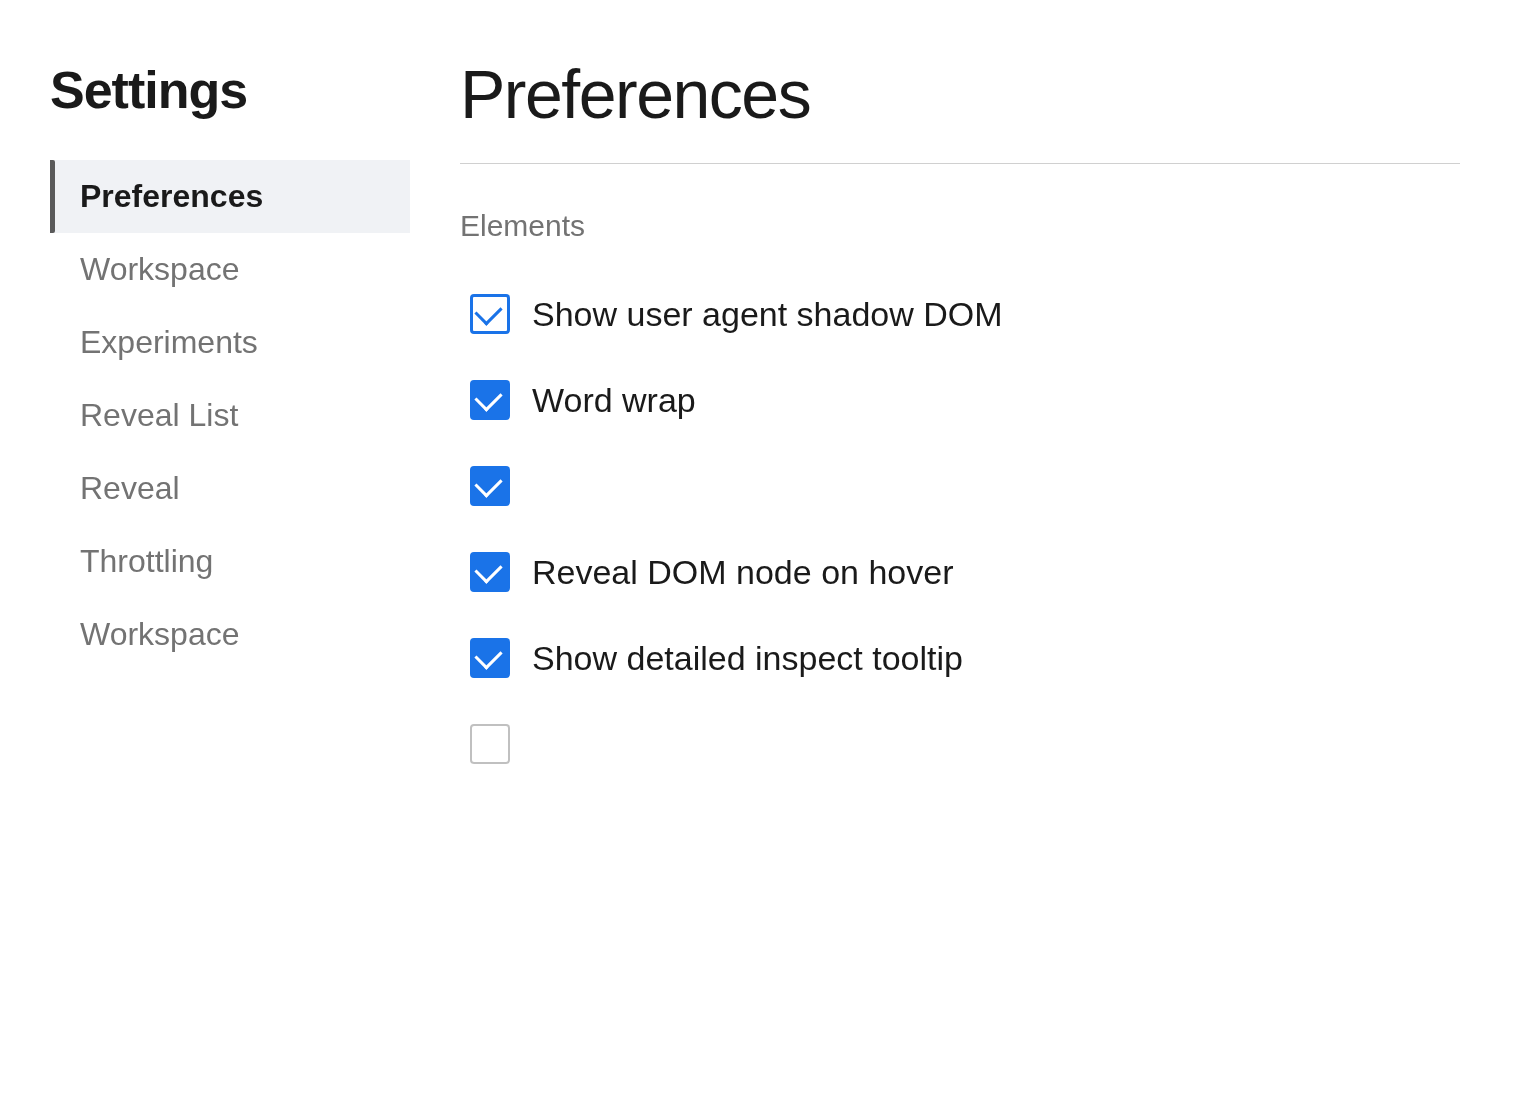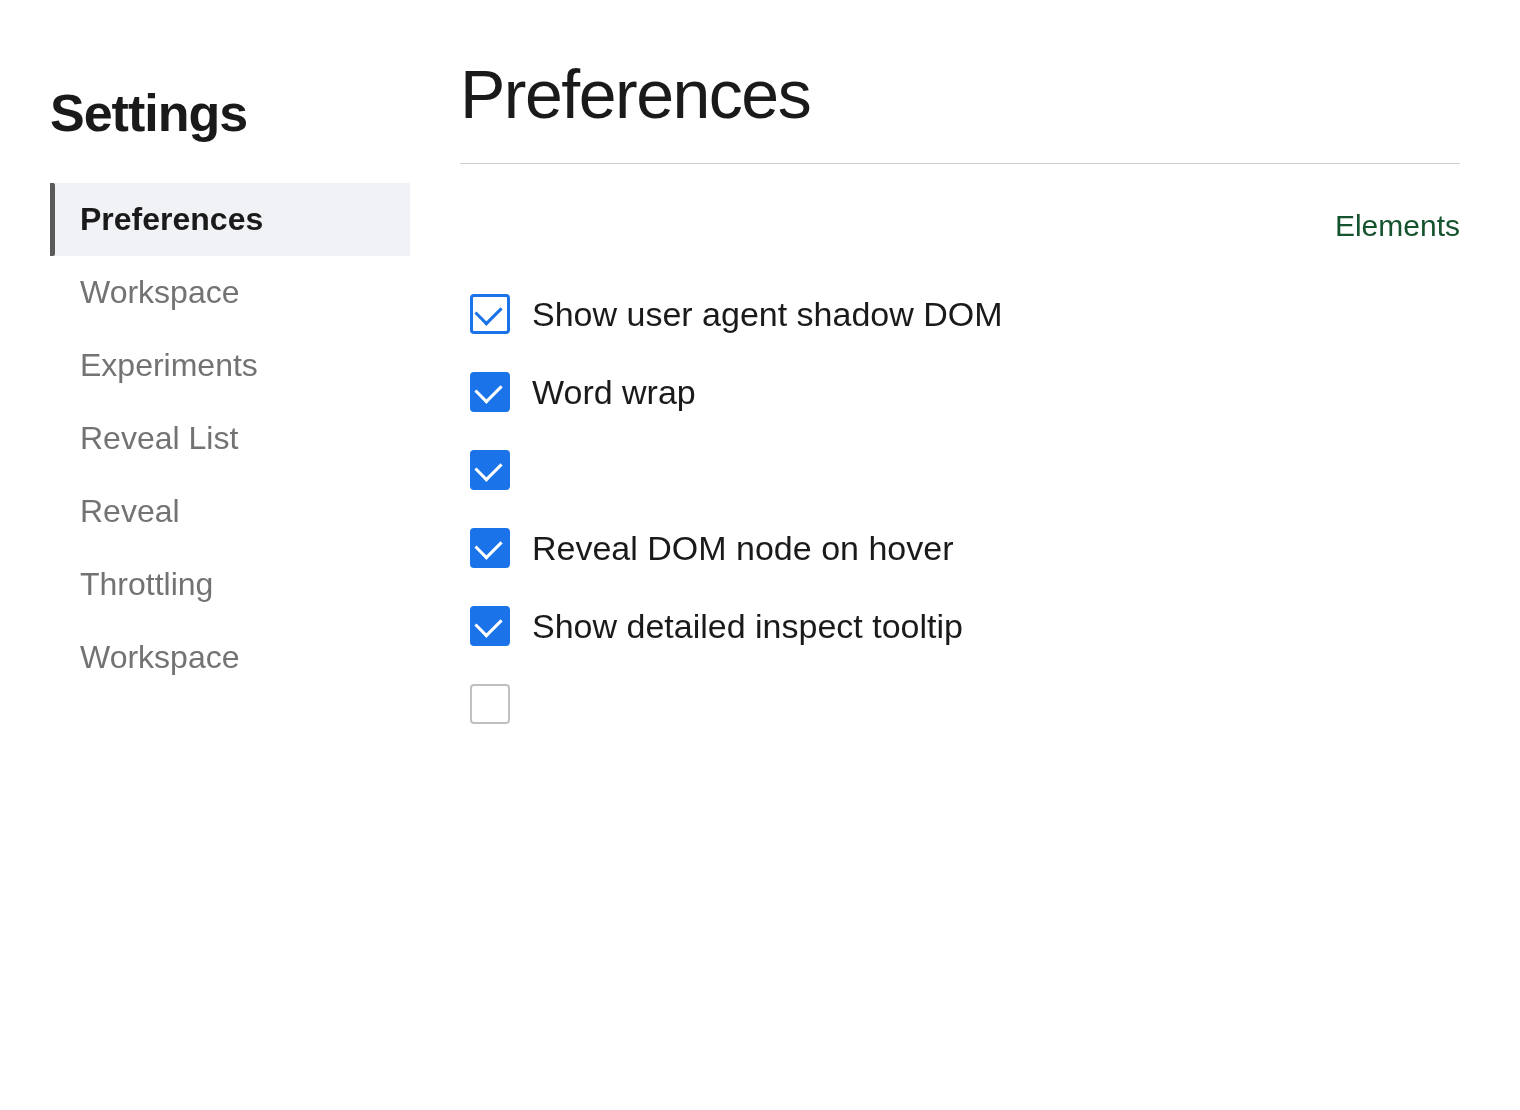--- a/index.html
+++ b/index.html
@@ -24,21 +24,20 @@
       padding: 60px 0 0 50px;
       flex-shrink: 0;
     }
 
     .sidebar-title {
       font-size: 52px;
       font-weight: 600;
       color: #1a1a1a;
       margin-bottom: 40px;
       letter-spacing: -1px;
-      margin-top: 23px;
     }
 
     .sidebar-nav {
       list-style: none;
       margin-top: 10px;
     }
 
     .sidebar-nav li {
       position: relative;
     }
@@ -90,30 +89,29 @@
     .divider {
       width: 100%;
       height: 1px;
       background: #d0d0d0;
       margin-bottom: 45px;
     }
 
     .section-label {
       font-size: 30px;
       font-weight: 400;
-      color: #14532d;
+      color: #737373;
       margin-bottom: 35px;
-      text-align: right;
     }
 
     .checkbox-list {
       list-style: none;
       display: flex;
       flex-direction: column;
-      gap: 6px;
+      gap: 14px;
     }
 
     .checkbox-item {
       display: flex;
       align-items: center;
       gap: 22px;
       padding: 16px 10px;
     }
 
     .checkbox-wrapper {

